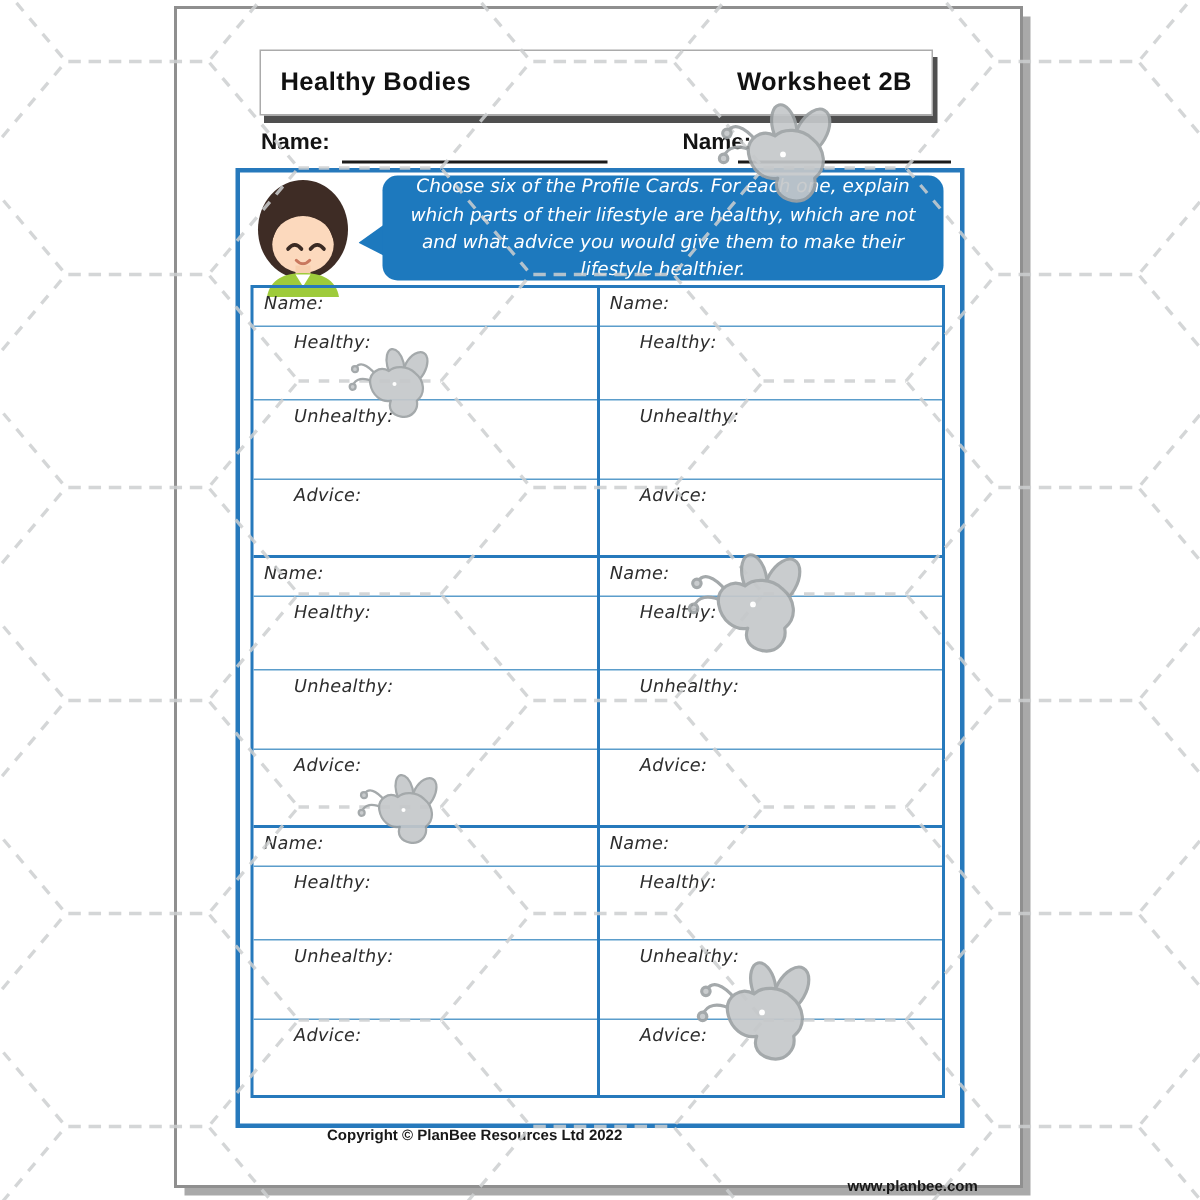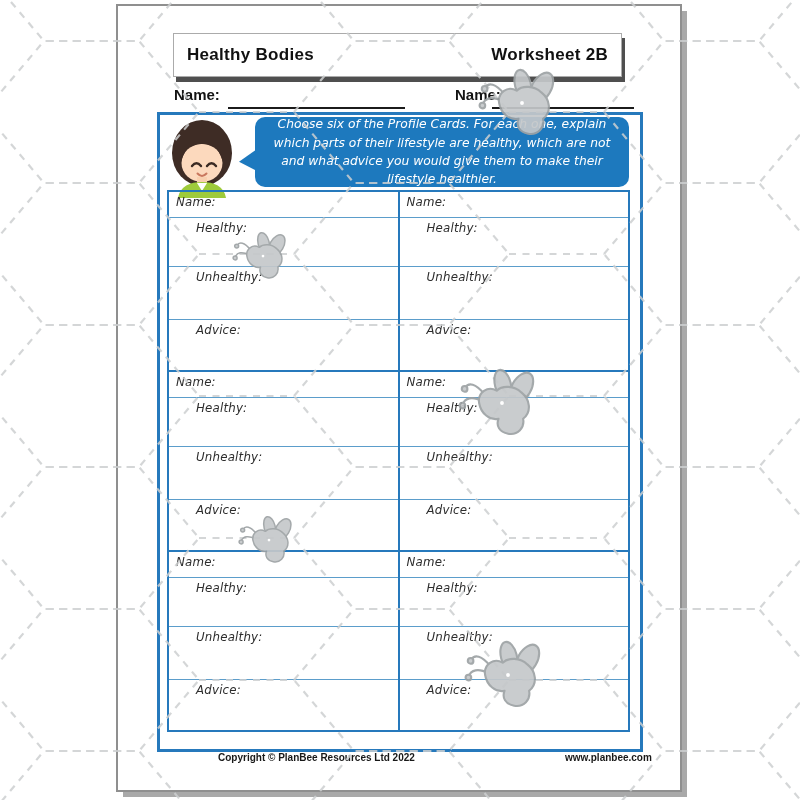--- a/index.html
+++ b/index.html
@@ -82,21 +82,21 @@
   .r3{height:51px;}
   .rlabel{
     display:block;padding:3px 0 0 7px;
     font-family:"DejaVu Sans", sans-serif;font-style:italic;
     font-size:11.8px;color:#2d2d2d;letter-spacing:.2px;
   }
 
   
   .footer{position:absolute;top:746px;font-weight:700;font-size:10px;color:#181818;}
   .copyright{left:56px;margin-left:44px;}
-  .website{left:447px;}
+  .website{left:447px;margin-top:34px;}
 
   
   .overlay{
     position:absolute;left:0;top:0;width:800px;height:800px;
     z-index:40;pointer-events:none;
   }
 </style>
 </head>
 <body>
 

